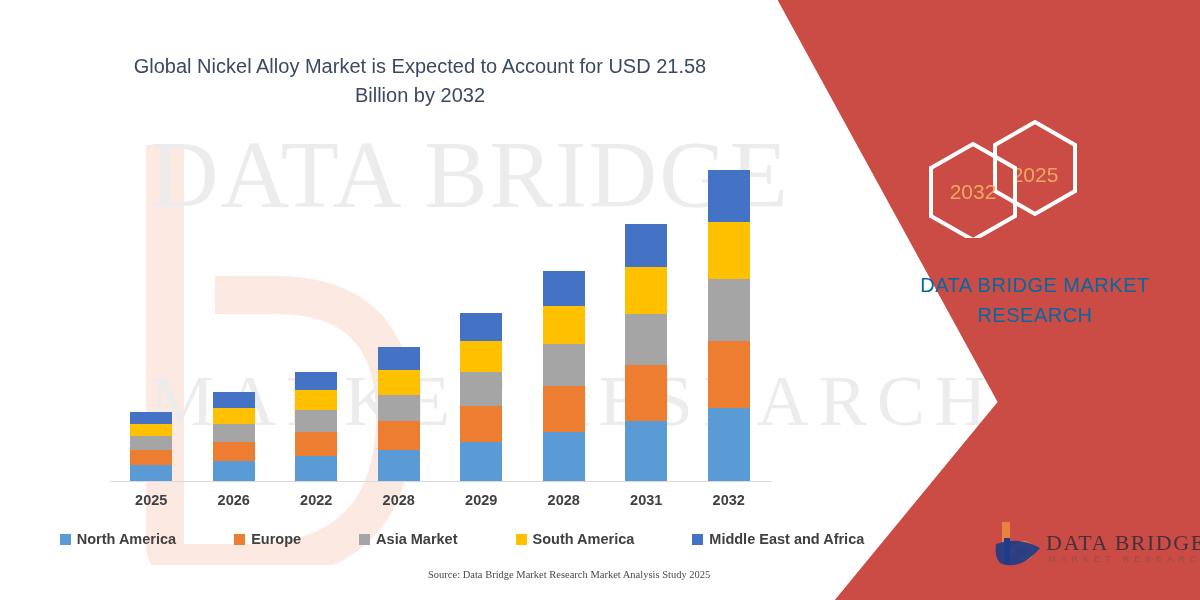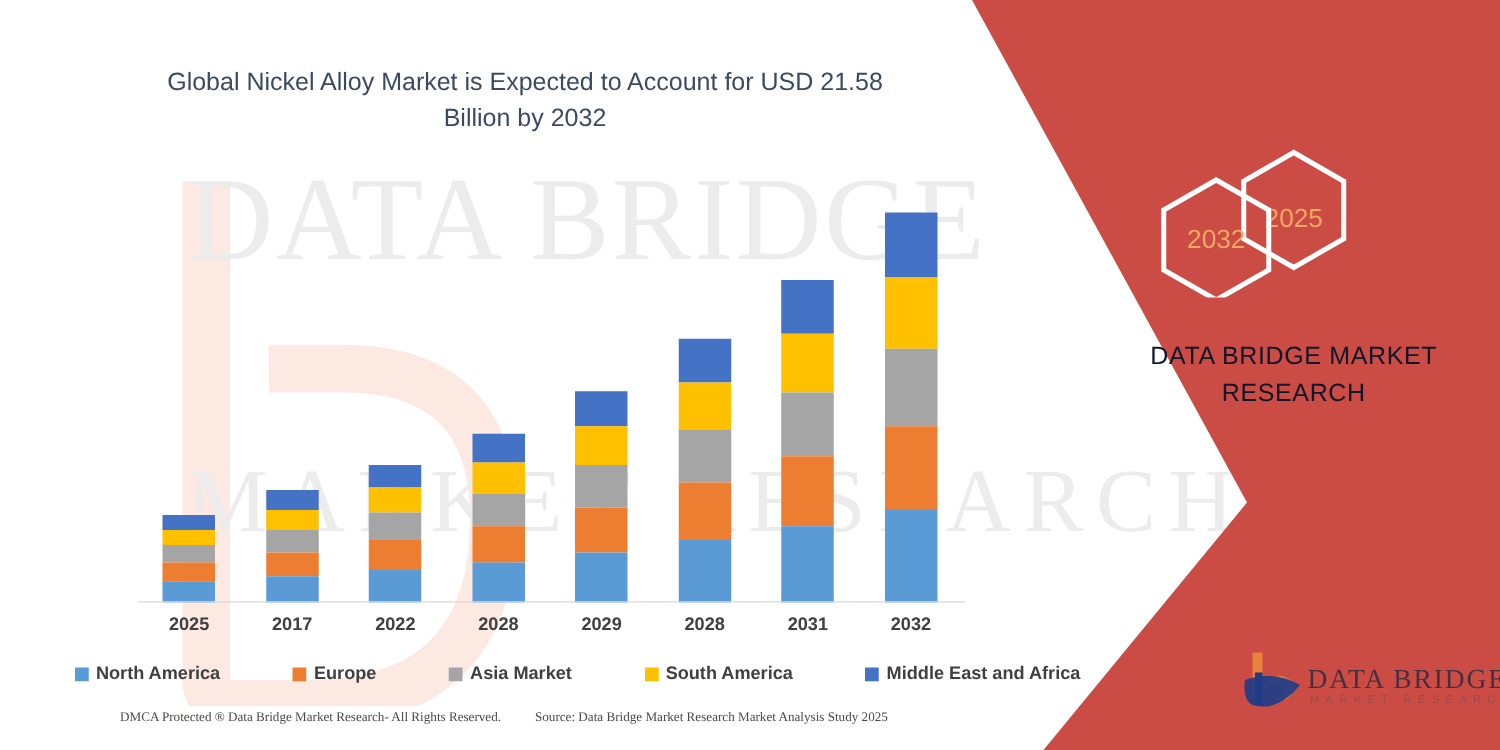--- a/index.html
+++ b/index.html
@@ -14,21 +14,21 @@
   .wm-b{position:absolute;left:95px;top:145px;width:330px;height:420px;pointer-events:none;}
 
   
   .red-panel{position:absolute;top:0;right:0;width:440px;height:600px;
     background:#CB4B45;
     clip-path:polygon(100% 0, 100% 100%, 17% 100%, 54% 67%, 4% 0);}
   .panel-title{position:absolute;top:8px;left:880px;width:300px;text-align:center;
     color:#fff;font-size:19px;line-height:31px;font-weight:400;}
   .hexwrap{position:absolute;top:118px;left:915px;width:200px;height:120px;}
   .brand-text{position:absolute;top:270px;left:890px;width:290px;text-align:center;
-    color:#0f172a;font-size:20px;line-height:30px;letter-spacing:.5px;}
+    color:#0369a1;font-size:20px;line-height:30px;letter-spacing:.5px;}
 
   
   .chart{position:absolute;left:0;top:16px;width:790px;height:600px;}
   .chart-title{position:absolute;top:36px;left:110px;width:620px;text-align:center;
     color:#3b4a60;font-size:20px;line-height:29px;font-weight:400;}
   .plot{position:absolute;left:110px;top:140px;width:660px;height:326px;}
   .axis-line{position:absolute;left:110px;top:465px;width:662px;height:1px;background:#d9d9d9;}
   .bar-col{position:absolute;bottom:0;width:42px;display:flex;flex-direction:column;justify-content:flex-end;}
   .seg{width:100%;}
   .xlabels{position:absolute;left:110px;top:472px;width:660px;height:26px;}
@@ -121,21 +121,21 @@
           <div class="seg" style="background: rgb(68, 114, 196); height: 16.6828%;"></div>
           <div class="seg" style="background: rgb(255, 192, 0); height: 18.2785%;"></div>
           <div class="seg" style="background: rgb(165, 165, 165); height: 19.8259%;"></div>
           <div class="seg" style="background: rgb(237, 125, 49); height: 21.5184%;"></div>
           <div class="seg" style="background: rgb(91, 155, 213); height: 23.6944%;"></div>
         </div>
       </div>
     <div class="axis-line"></div>
     <div class="xlabels" id="xlabels">
         <div class="xlab" style="left: 0.25px;">2025</div>
-        <div class="xlab" style="left: 82.75px;">2017</div>
+        <div class="xlab" style="left: 82.75px;">2026</div>
         <div class="xlab" style="left: 165.25px;">2022</div>
         <div class="xlab" style="left: 247.75px;">2028</div>
         <div class="xlab" style="left: 330.25px;">2029</div>
         <div class="xlab" style="left: 412.75px;">2028</div>
         <div class="xlab" style="left: 495.25px;">2031</div>
         <div class="xlab" style="left: 577.75px;">2032</div>
       </div>
     <div class="legend" id="legend">
         <div class="lg-item">
           <span class="lg-sw" style="background: rgb(91, 155, 213);"></span>
@@ -169,21 +169,20 @@
       <polygon points="58,26 100,50 100,98 58,122 16,98 16,50" fill="none" stroke="#ffffff" stroke-width="4"></polygon>
       <text id="hexFar" x="58" y="75" text-anchor="middle" dominant-baseline="middle" font-family="Liberation Sans, sans-serif" font-size="21" fill="#F0A860">2032</text>
     </svg>
   </div>
 
   <div class="brand-text">
     <span>DATA BRIDGE MARKET</span><br>
     <span>RESEARCH</span>
   </div>
 
-  <div class="footer-left">DMCA Protected ® Data Bridge Market Research- All Rights Reserved.</div>
   <div class="footer-right">Source: Data Bridge Market Research  Market Analysis Study 2025</div>
 
   <div class="logo">
     <svg width="56" height="58" viewBox="0 0 56 58">
       <path d="M14 4 L22 4 L22 30 Q34 18 44 26 Q52 34 40 42 L30 42 Q44 36 38 30 Q32 26 22 38 L14 38 Z" fill="#E8823C"></path>
       <path d="M8 26 Q30 18 52 30 Q34 52 14 46 Q6 42 8 26 Z" fill="#1F3C88" opacity="0.92"></path>
       <path d="M16 20 L22 20 L22 46 L16 46 Z" fill="#1F3C88"></path>
     </svg>
     <div class="logo-main">DATA BRIDGE</div>
     <div class="logo-sub">MARKET RESEARCH</div>

